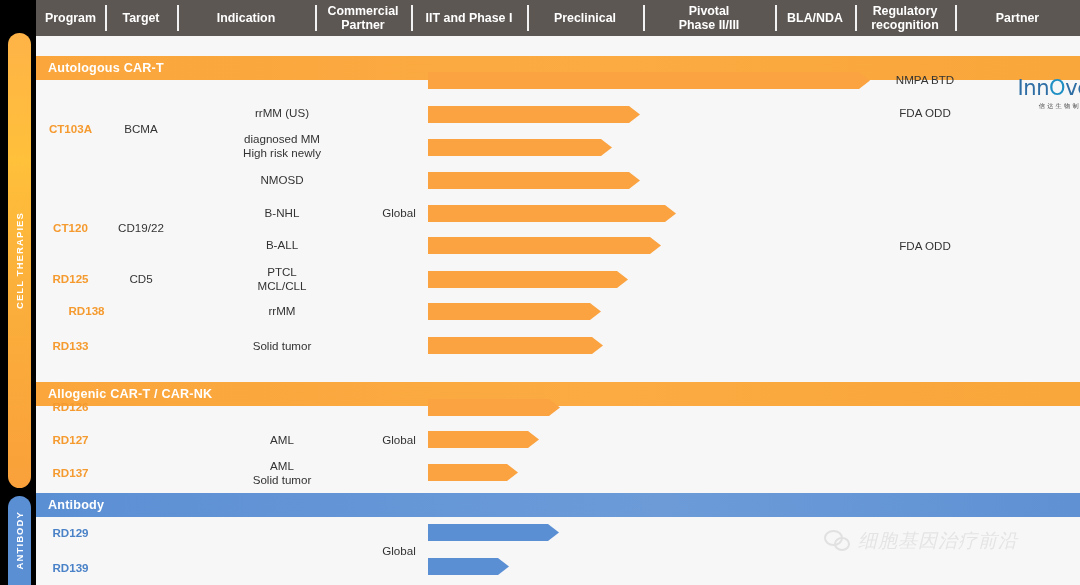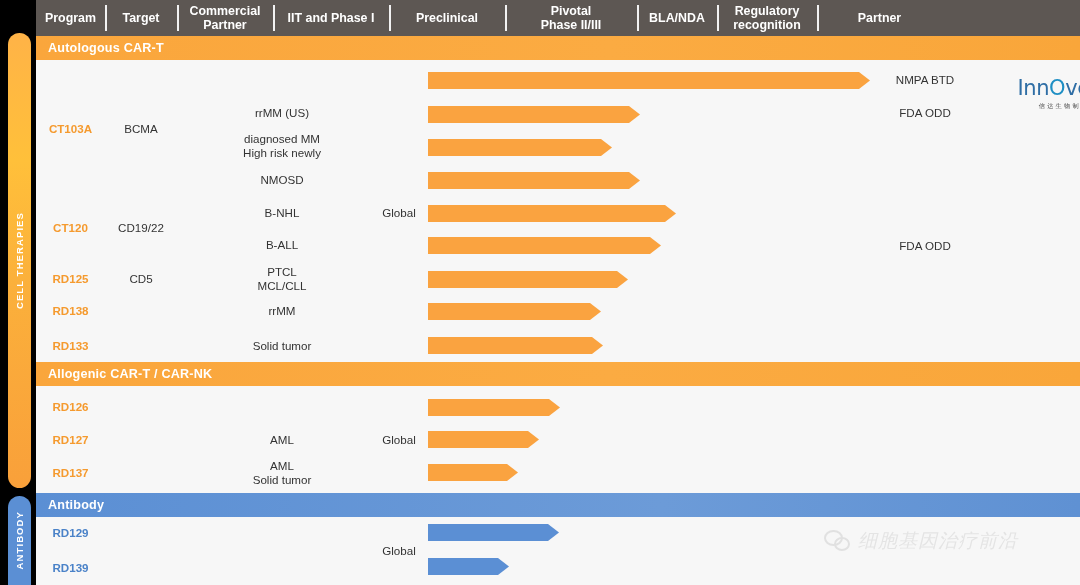--- a/index.html
+++ b/index.html
@@ -34,21 +34,21 @@
     display:flex;align-items:center;justify-content:center;text-align:center;
     line-height:1.15;box-sizing:border-box;
   }
   .th + .th::before{
     content:"";position:absolute;left:0;top:5px;bottom:5px;width:2px;background:#f2f2f2;
   }
 
   
   .band{position:absolute;left:0;width:1044px;height:24px;display:flex;align-items:center;}
   .band span{font-size:12.6px;font-weight:bold;color:#fff;padding-left:12px;letter-spacing:.2px;}
-  .band-orange{background:linear-gradient(90deg,#faa63c 0%,#fbab42 55%,#f9a63a 100%);}
+  .band-orange{background:linear-gradient(90deg,#faa63c 0%,#fbab42 55%,#f9a63a 100%);margin-top:20px;}
   .band-blue{background:linear-gradient(90deg,#5b8fd4 0%,#6c9bd8 60%,#5f91d3 100%);}
 
   
   .cell{position:absolute;font-size:11.6px;color:#333;text-align:center;line-height:1.22;}
   .cell.prog{font-weight:bold;font-size:11.6px;}
   .prog-orange{color:#f59a2e;}
   .prog-blue{color:#4a82c8;}
 
   
   .bar{position:absolute;height:17px;}
@@ -83,20 +83,21 @@
   </div>
   <div class="sidepill" id="pill-ab">
     <span>ANTIBODY</span>
   </div>
 
   <div id="table">
 
     <div id="thead">
       <div class="th" style="width:69px">Program</div>
       <div class="th" style="width:72px">Target</div>
+      <div class="th" style="width:138px">Indication</div>
       <div class="th" style="width:96px">
         <div>
           <div>Commercial</div>
           <div>Partner</div>
         </div>
       </div>
       <div class="th" style="width:116px">IIT and Phase I</div>
       <div class="th" style="width:116px">Preclinical</div>
       <div class="th" style="width:132px">
         <div>
@@ -114,21 +115,21 @@
       <div class="th" style="width:125px">Partner</div>
     </div>
 
     <div class="band band-orange" style="top:36px">
       <span>Autologous CAR-T</span>
     </div>
 
     <div class="cell prog prog-orange" style="left:0;top:122px;width:69px">CT103A</div>
     <div class="cell prog prog-orange" style="left:0;top:221px;width:69px">CT120</div>
     <div class="cell prog prog-orange" style="left:0;top:272px;width:69px">RD125</div>
-    <div class="cell prog prog-orange" style="left:0;top:304px;width:69px">RD138</div>
+    <div class="cell prog prog-orange" style="left:16px;top:304px;width:69px">RD138</div>
     <div class="cell prog prog-orange" style="left:0;top:339px;width:69px">RD133</div>
 
     <div class="cell" style="left:69px;top:122px;width:72px">BCMA</div>
     <div class="cell" style="left:69px;top:221px;width:72px">CD19/22</div>
     <div class="cell" style="left:69px;top:272px;width:72px">CD5</div>
 
     <div class="cell" style="left:141px;top:106px;width:210px">rrMM (US)</div>
     <div class="cell" style="left:141px;top:132px;width:210px">
       <div>diagnosed MM</div>
       <div>High risk newly</div>

